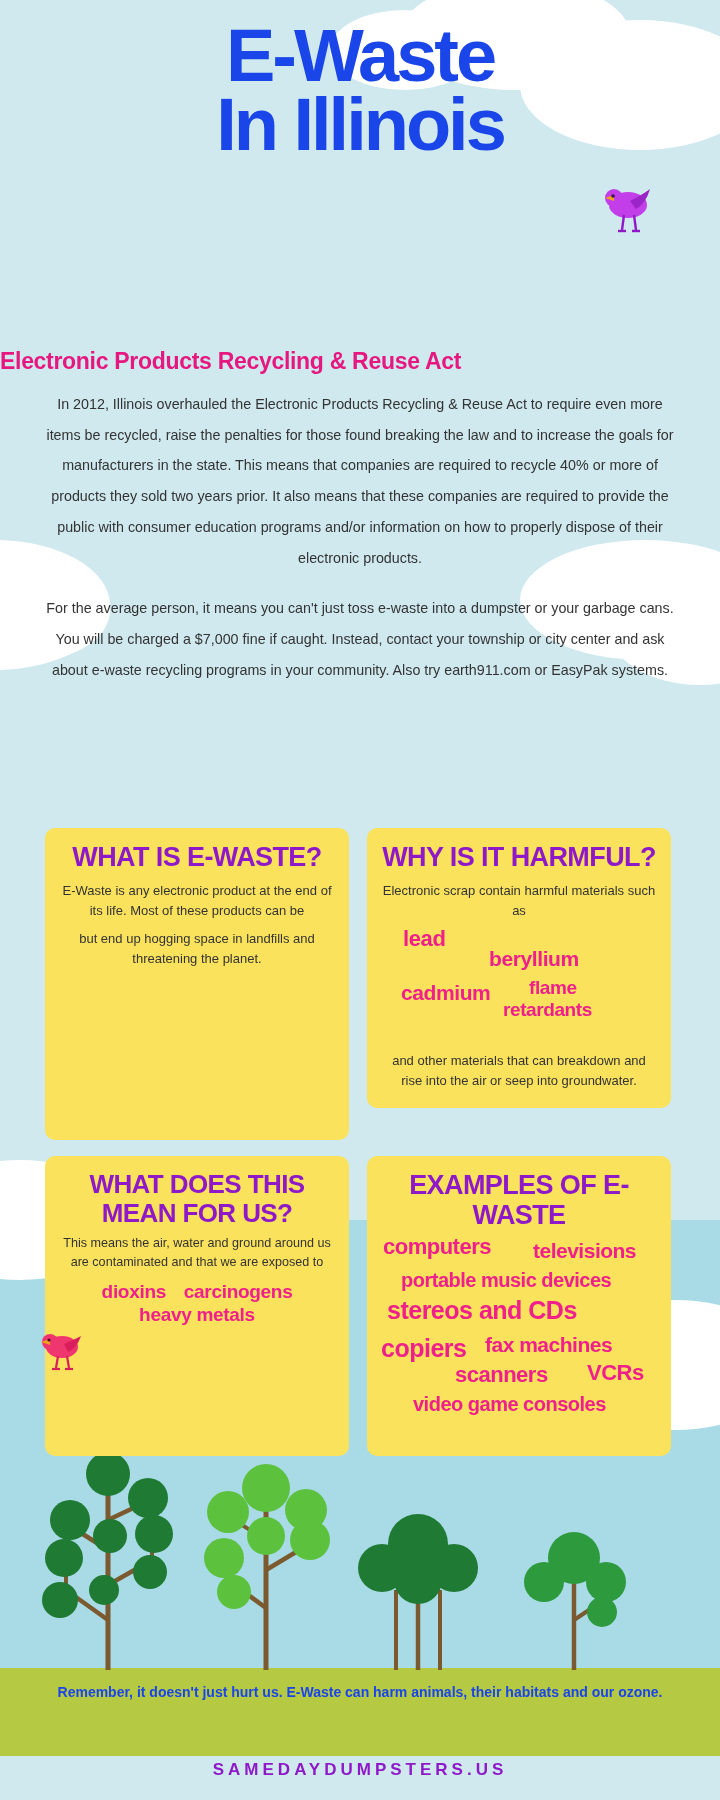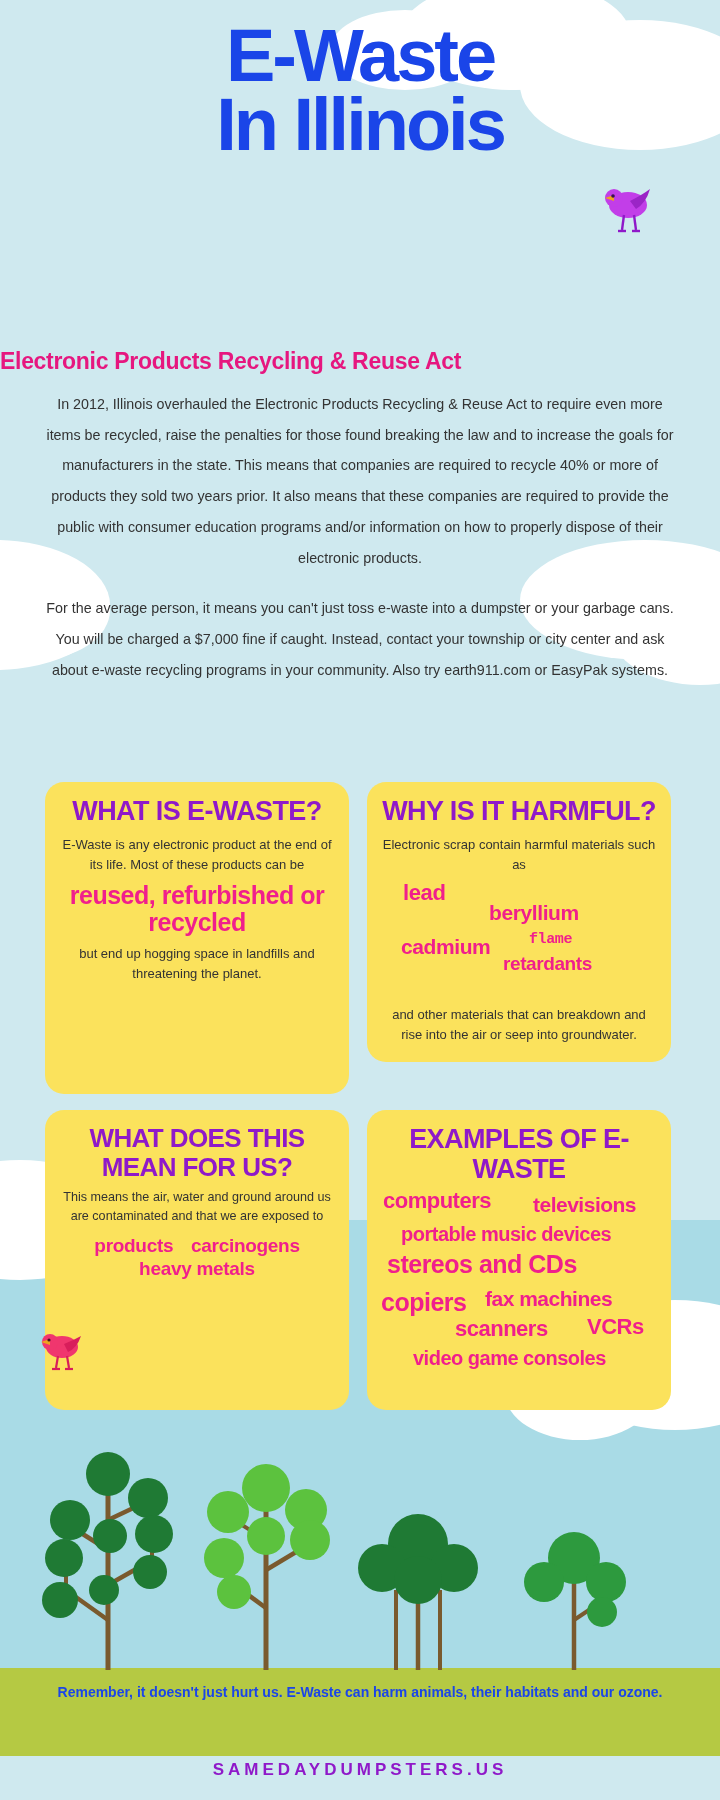--- a/index.html
+++ b/index.html
@@ -123,24 +123,25 @@
   .cards {
     position: absolute;
     top: 782px;
     left: 45px;
     width: 630px;
     z-index: 5;
   }
   .card {
     position: absolute;
     background: #fbe25c;
-    border-radius: 19px;
+    border-radius: 10px;
     box-sizing: border-box;
     padding: 14px 14px 12px 14px;
     text-align: center;
+    margin-top: 46px;
   }
   .card-1 { left: 0px;   top: 0px;   width: 304px; height: 312px; }
   .card-2 { left: 322px; top: 0px;   width: 304px; height: 280px; }
   .card-3 { left: 0px;   top: 328px; width: 304px; height: 300px; }
   .card-4 { left: 322px; top: 328px; width: 304px; height: 300px; }
 
   .card-title {
     color: #8f19c9;
     font-size: 27px;
     font-weight: bold;
@@ -303,42 +304,41 @@
     <div class="act-heading">Electronic Products Recycling &amp; Reuse Act</div>
     <div class="act-para">In 2012, Illinois overhauled the Electronic Products Recycling &amp; Reuse Act to require even more items be recycled, raise the penalties for those found breaking the law and to increase the goals for manufacturers in the state. This means that companies are required to recycle 40% or more of products they sold two years prior.  It also means that these companies are required to provide the public with consumer education programs and/or information on how to properly dispose of their electronic products.</div>
     <div class="act-para second">For the average person, it means you can't just toss e-waste into a dumpster or your garbage cans.  You will be charged a $7,000 fine if caught.  Instead, contact your township or city center and ask about e-waste recycling programs in your community. Also try earth911.com or EasyPak systems.</div>
   </div>
 
   <div class="cards">
 
     <div class="card card-1">
       <div class="card-title">WHAT IS E-WASTE?</div>
       <div class="card-body">E-Waste is any electronic product at the end of its life.  Most of these products can be</div>
-      <div class="pink-big">reused, refurbished or recycled</div>
       <div class="card-body tight">but end up hogging space in landfills and threatening the planet.</div>
     </div>
 
     <div class="card card-2">
       <div class="card-title">WHY IS IT HARMFUL?</div>
       <div class="card-body">Electronic scrap contain harmful materials such as</div>
       <div class="word-cloud">
         <div class="wc" style="left:22px;top:2px;font-size:22px;">lead</div>
         <div class="wc" style="left:108px;top:22px;font-size:21px;">beryllium</div>
         <div class="wc" style="left:20px;top:56px;font-size:21px;">cadmium</div>
-        <div class="wc" style="left:148px;top:52px;font-size:15px;font-family:Liberation Mono, monospace;">flame</div>
+        <div class="wc" style="left:148px;top:52px;font-size:19px;">flame</div>
         <div class="wc" style="left:122px;top:74px;font-size:19px;">retardants</div>
       </div>
       <div class="card-body tight">and other materials that can breakdown and rise into the air or seep into groundwater.</div>
     </div>
 
     <div class="card card-3">
       <div class="card-title smaller">WHAT DOES THIS MEAN FOR US?</div>
       <div class="card-3-body">This means the air, water and ground around us are contaminated and that we are exposed to</div>
       <div class="card-3-words">
-        <span class="pink-mid">products</span>
+        <span class="pink-mid">dioxins</span>
         &nbsp;&nbsp;
         <span class="pink-mid">carcinogens</span>
         <br>
         <span class="pink-mid">heavy metals</span>
       </div>
     </div>
 
     <div class="card card-4">
       <div class="card-title">EXAMPLES OF E-WASTE</div>
       <div class="ex-cloud">

